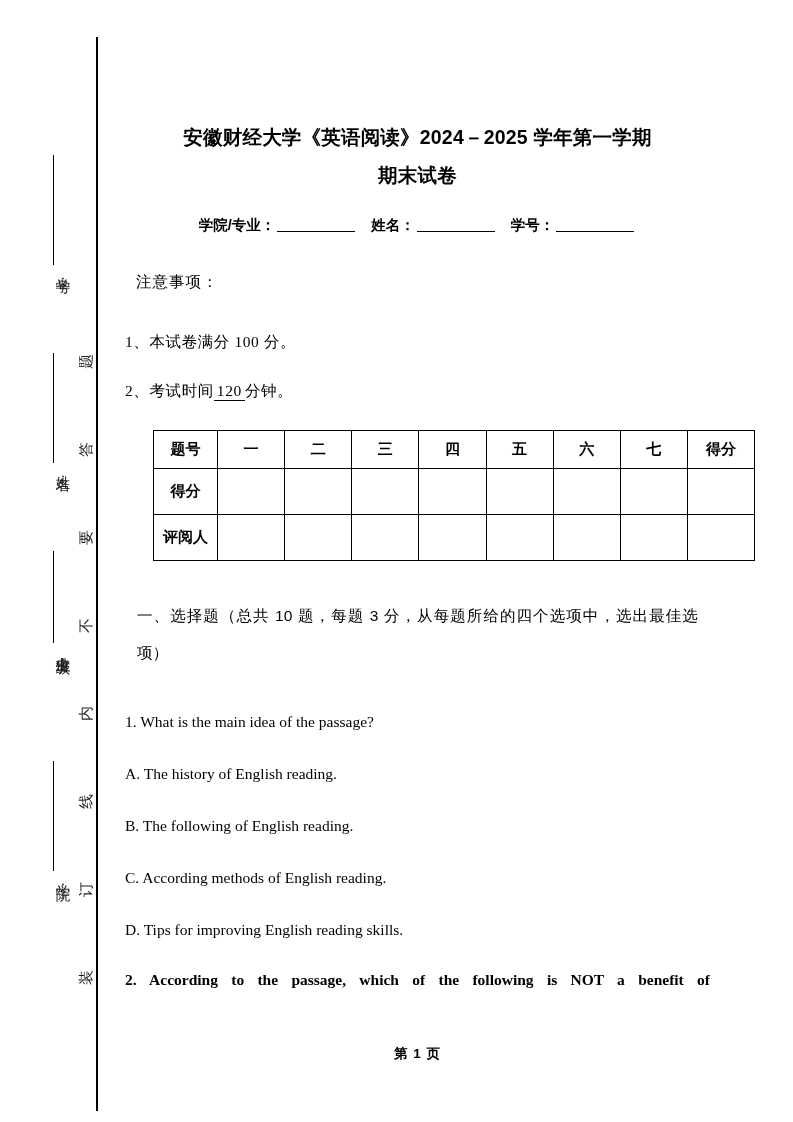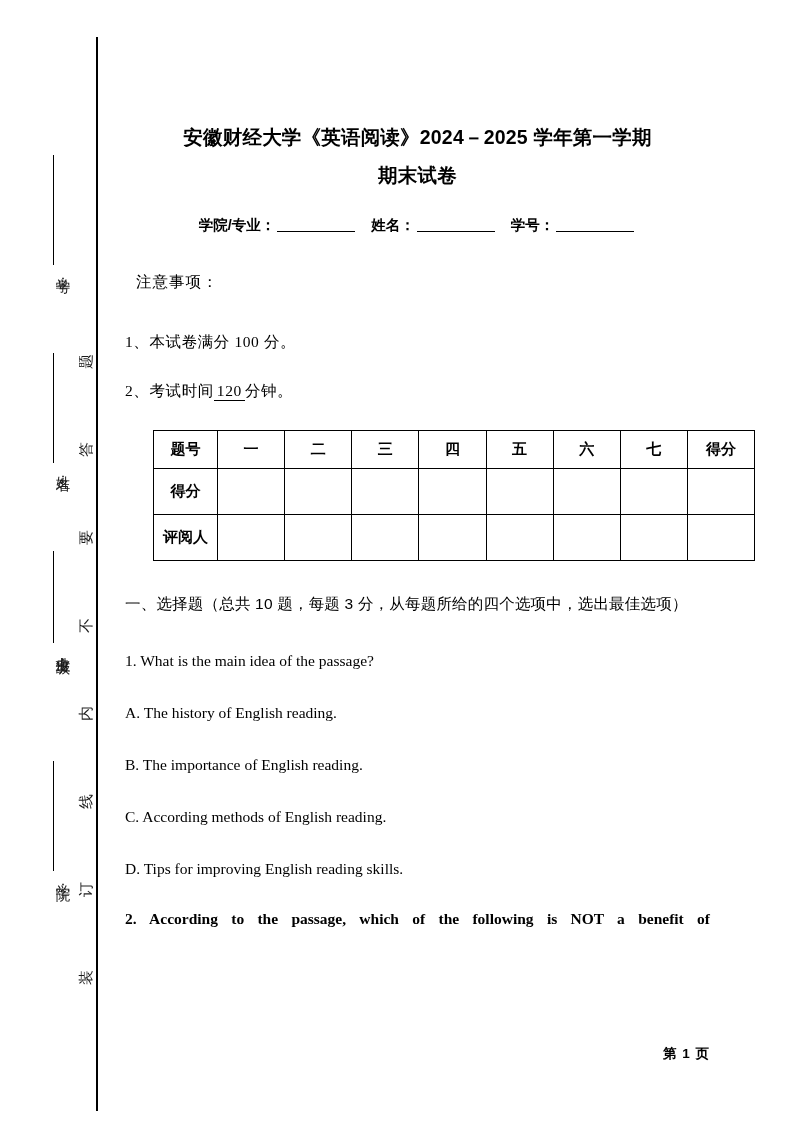--- a/index.html
+++ b/index.html
@@ -160,21 +160,21 @@
     font-family: "Liberation Sans", "DejaVu Sans", sans-serif;
     font-weight: bold;
     font-size: 15px;
     padding: 0;
   }
   table#score-table td.rowhead { width: 63px; }
   table#score-table tr.tall td { height: 45px; }
 
   
   .section-head {
-    margin: 0;
+    margin: 12px;
     padding-top: 24px;
     font-family: "Liberation Sans", "DejaVu Sans", sans-serif;
     font-size: 15.5px;
     line-height: 37px;
     text-align: justify;
     text-align-last: left;
     letter-spacing: 0.2px;
   }
   .qtext {
     margin: 0;
@@ -191,21 +191,21 @@
     font-size: 15.5px;
     line-height: 22px;
   }
 
   
   #footer {
     position: absolute;
     left: 125px;
     top: 1045px;
     width: 585px;
-    text-align: right;
+    text-align: center;
     font-family: "Liberation Sans", "DejaVu Sans", sans-serif;
     font-weight: bold;
     font-size: 13.5px;
     letter-spacing: 1px;
   }
 </style>
 </head>
 <body>
 
 <div id="seal-area">
@@ -301,21 +301,21 @@
           <td></td>
         </tr>
       </tbody>
     </table>
   </div>
 
   <p class="section-head">一、选择题（总共 10 题，每题 3 分，从每题所给的四个选项中，选出最佳选项）</p>
 
   <p class="qtext">1. What is the main idea of the passage?</p>
   <p class="opt">A. The history of English reading.</p>
-  <p class="opt">B. The importance of English reading.</p>
+  <p class="opt">B. The following of English reading.</p>
   <p class="opt">C. According methods of English reading.</p>
   <p class="opt">D. Tips for improving English reading skills.</p>
 
   <p class="qtext justify-full">2. According to the passage, which of the following is NOT a benefit of</p>
 
 </div>
 
 <div id="footer">
   <span>第 1 页</span>
 </div>

